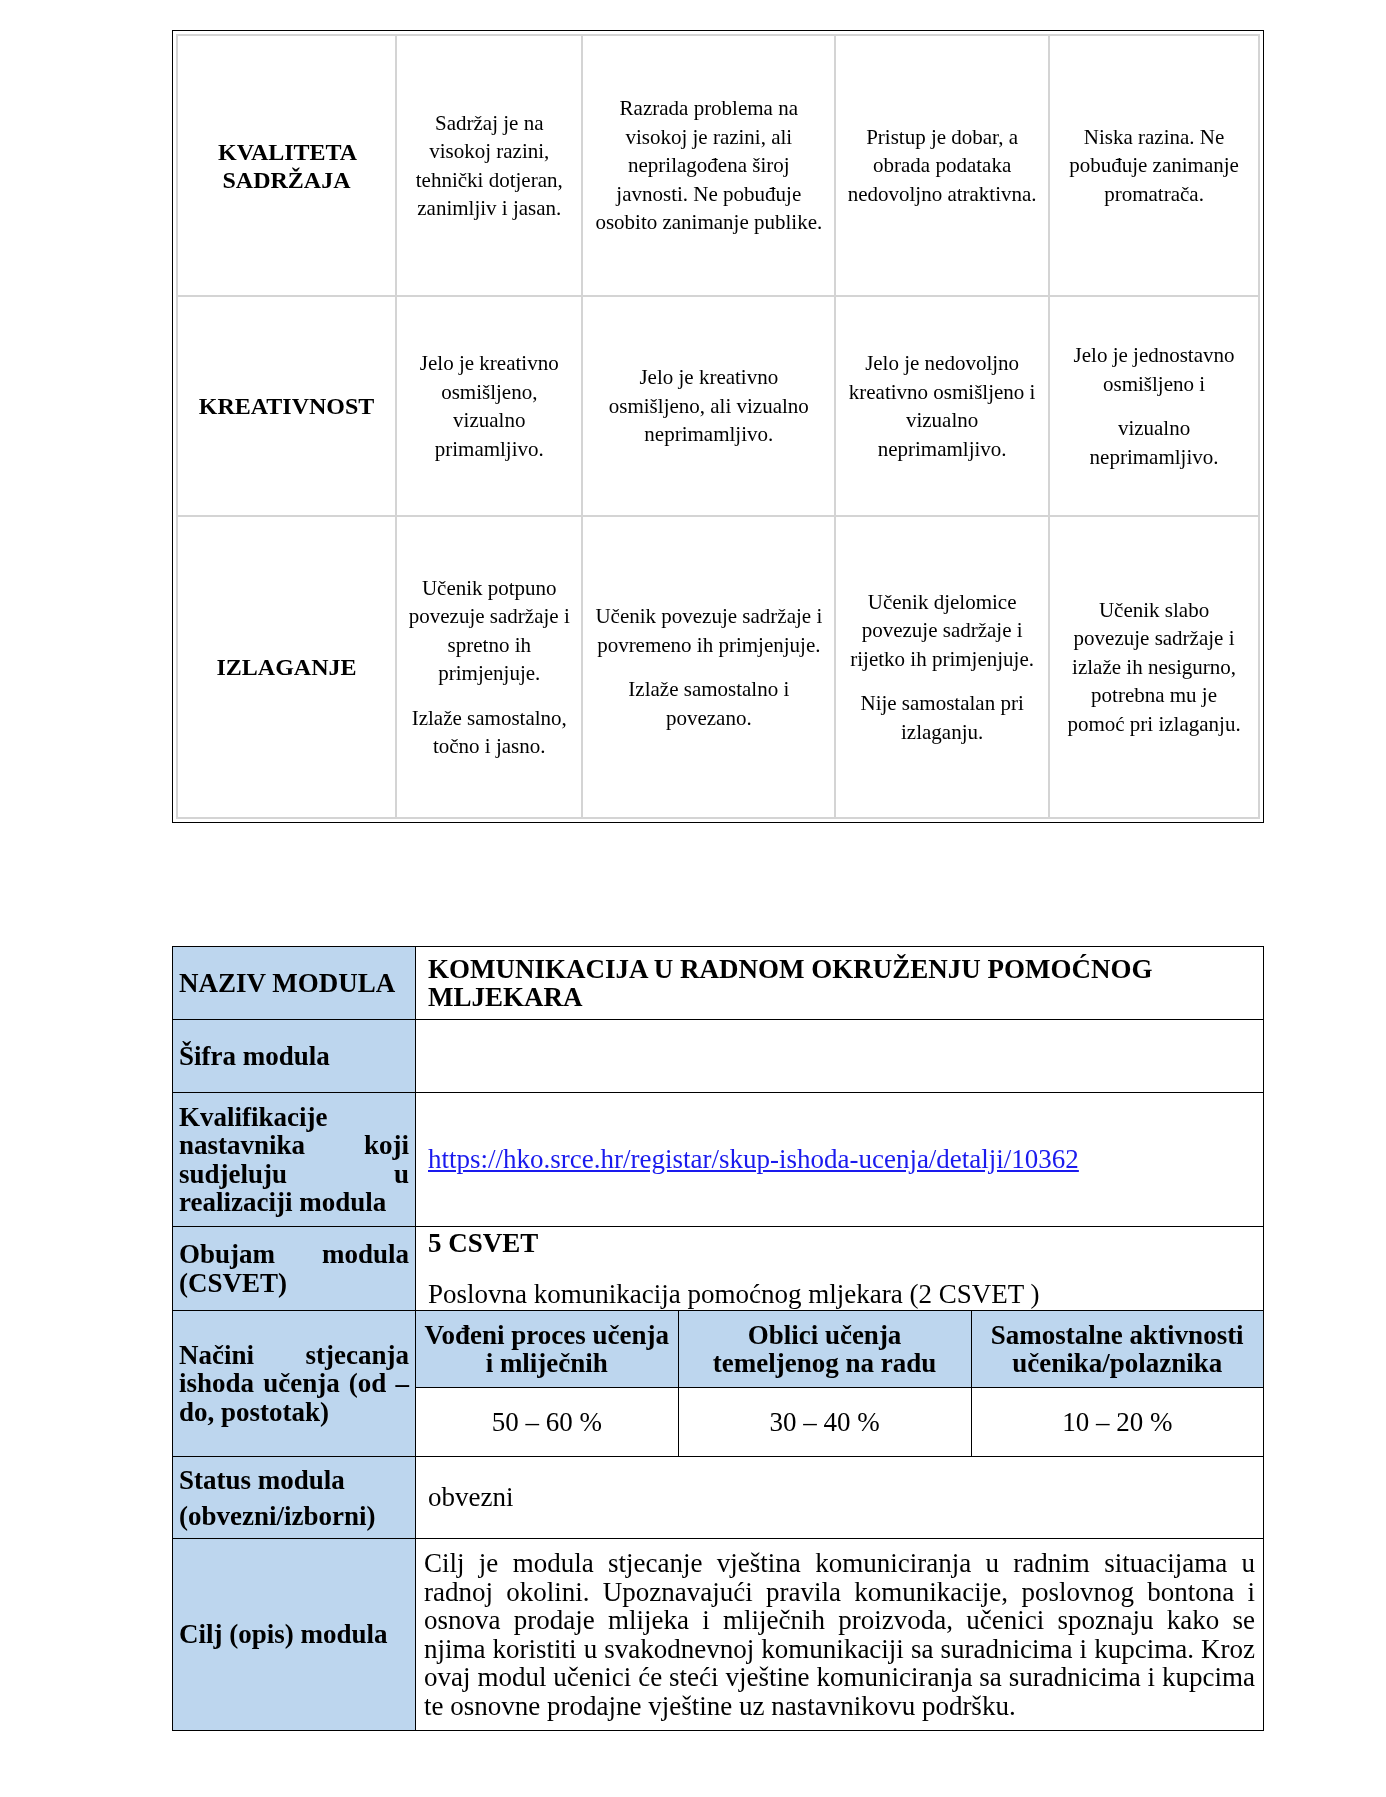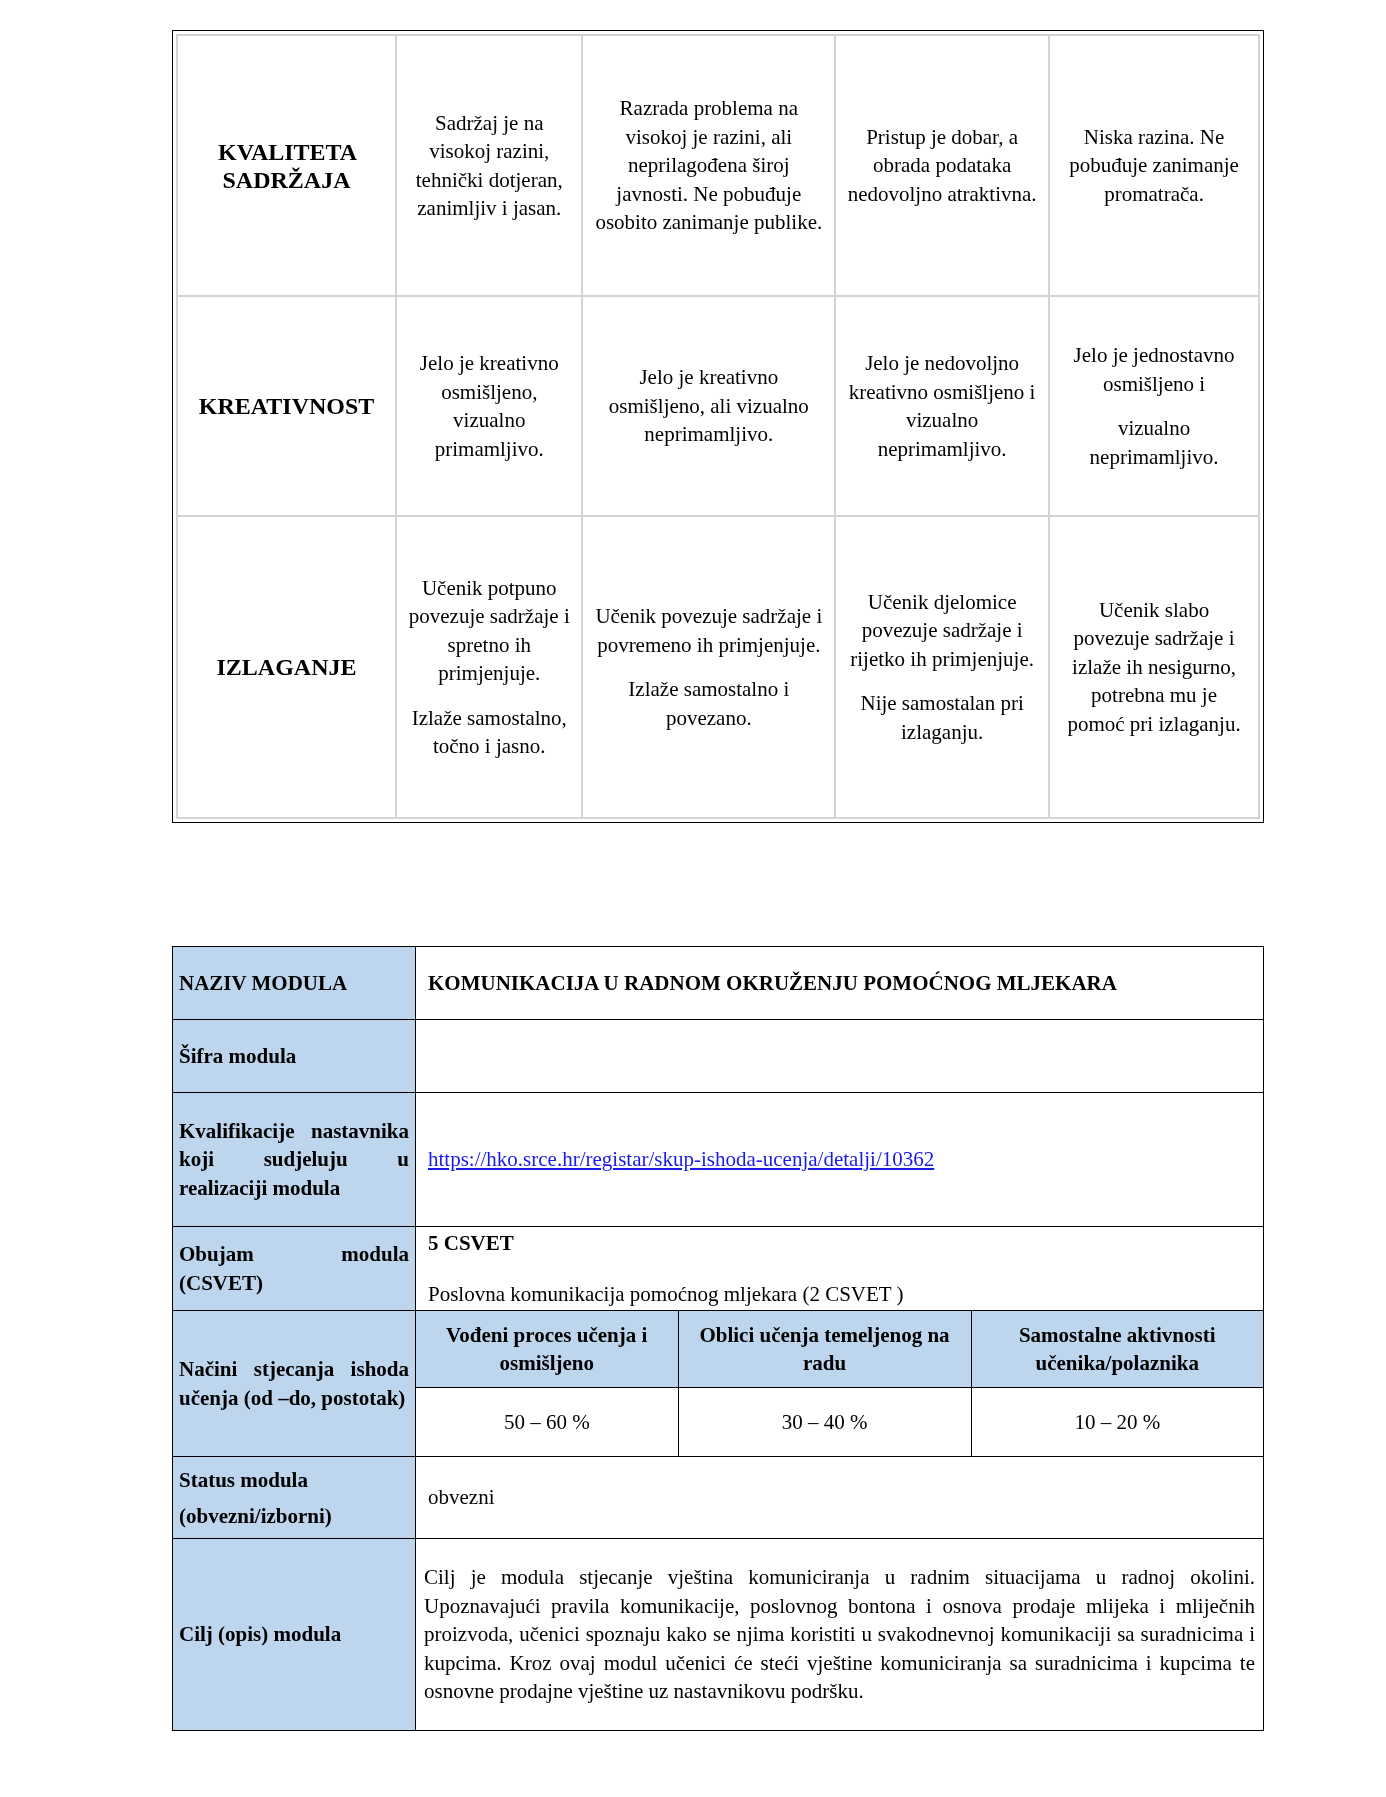--- a/index.html
+++ b/index.html
@@ -32,21 +32,21 @@
   table.rubric td p + p { margin-top: 16px; }
 
   
   table.module {
     position: absolute; left: 172px; top: 946px;
     width: 1092px;
     border-collapse: collapse; table-layout: fixed;
   }
   table.module td {
     border: 1.5px solid #000;
-    font-size: 21px; line-height: 28.5px;
+    font-size: 27px; line-height: 28.5px;
     vertical-align: middle;
   }
   table.module td.lab {
     background: #bdd6ee;
     font-weight: bold;
     padding: 2px 6px;
     text-align: justify;
   }
   table.module td.val { padding: 2px 12px; }
   .title-val { font-weight: bold; font-size: 21px; }
@@ -166,21 +166,21 @@
     <td class="lab lab-just">Načini stjecanja ishoda učenja (od –do, postotak)</td>
     <td class="split">
       <table class="inner">
         <colgroup>
               <col style="width:262px">
               <col style="width:293px">
               <col>
             </colgroup>
         <tbody>
               <tr>
-          <td class="head">Vođeni proces učenja i osmišljeno</td>
+          <td class="head">Vođeni proces učenja i mliječnih</td>
           <td class="head">Oblici učenja temeljenog na radu</td>
           <td class="head">Samostalne aktivnosti učenika/polaznika</td>
         </tr>
         <tr>
           <td class="pct">50 – 60 %</td>
           <td class="pct">30 – 40 %</td>
           <td class="pct">10 – 20 %</td>
         </tr>
       </tbody>
           </table>

